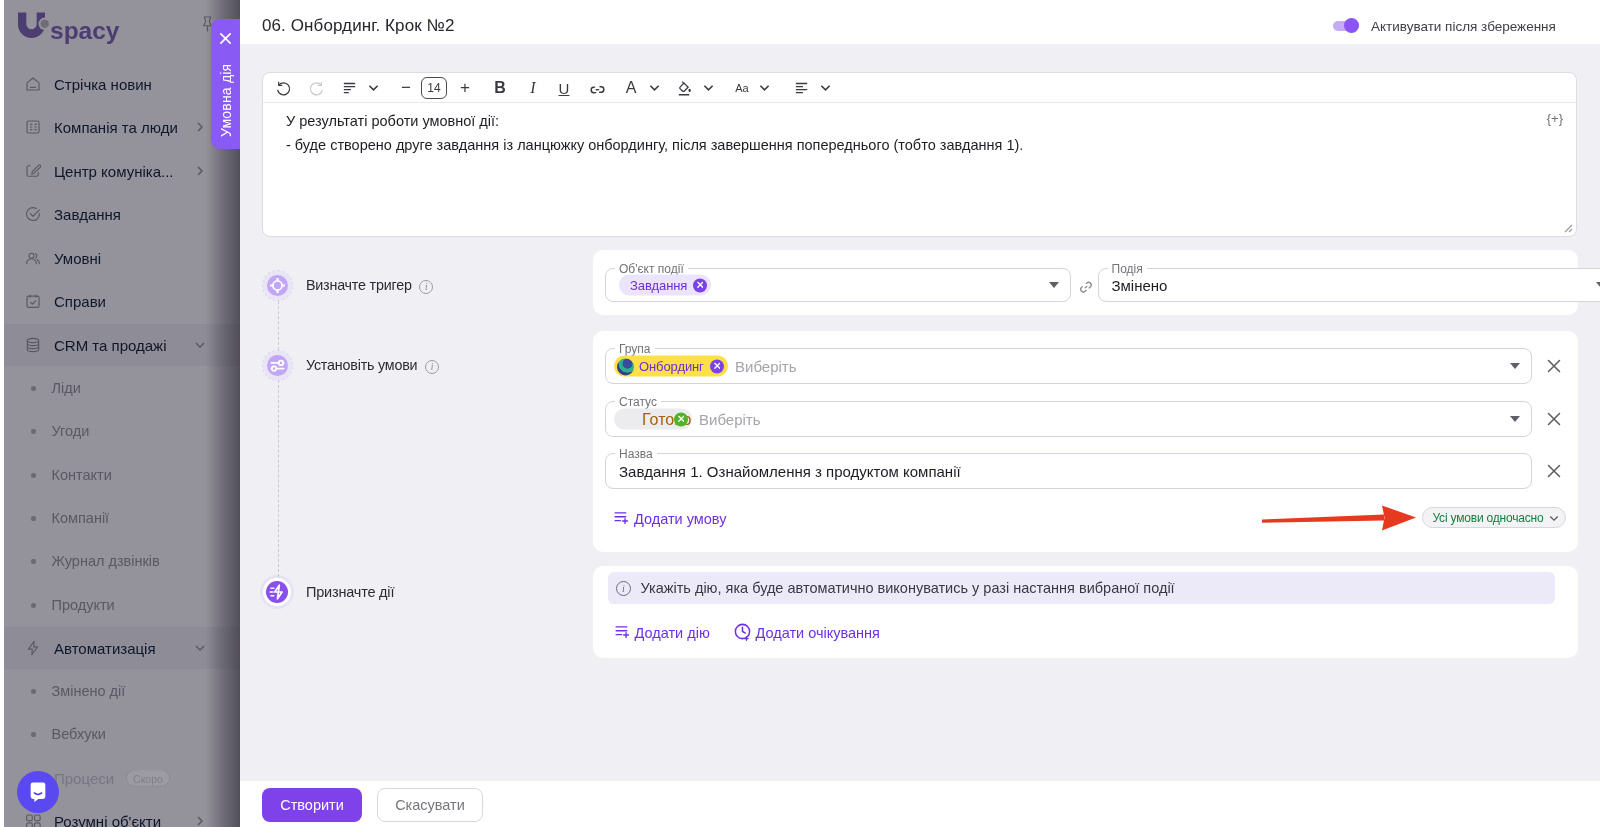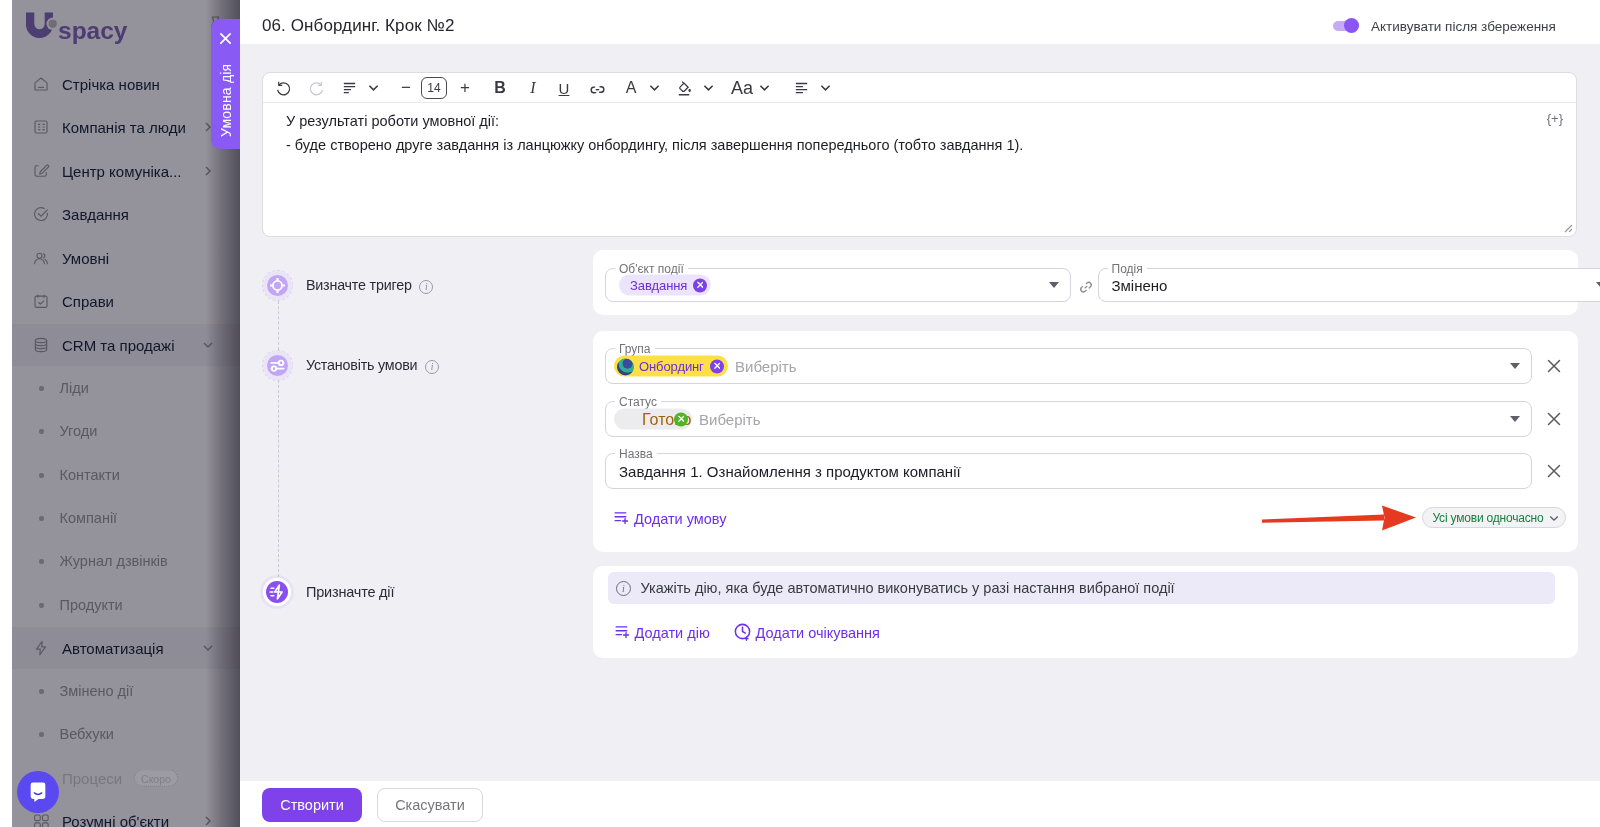--- a/index.html
+++ b/index.html
@@ -1,18 +1,18 @@
 <!DOCTYPE html>
 <html lang="uk"><head><meta charset="utf-8">
 <style>
 *{margin:0;padding:0;box-sizing:border-box}
 html,body{width:1600px;height:827px;overflow:hidden;font-family:"Liberation Sans",sans-serif;background:#fff}
 #stage{position:fixed;left:0;top:0;width:1600px;height:827px}
 
-#sidebar{position:absolute;left:12px;top:0;width:236px;height:827px;background:#94929b}
+#sidebar{position:absolute;left:4px;top:0;width:236px;height:827px;background:#94929b}
 .mrow{position:absolute;left:0;width:240px;height:42px;display:flex;align-items:center}
 .mrow .mic{position:absolute;left:20px;top:50%;transform:translateY(-50%);width:18px;height:18px}
 .mrow .mtx{position:absolute;left:50px;top:50%;transform:translateY(-50%);font-size:15px;color:#0f172a;white-space:nowrap}
 .mrow .stx{position:absolute;left:47.5px;top:50%;transform:translateY(-50%);font-size:14.5px;color:#5a5862;white-space:nowrap}
 .mrow .dot{position:absolute;left:27px;top:50%;margin-top:-2px;width:4.5px;height:4.5px;border-radius:50%;background:#6b6972}
 .mrow .chev{position:absolute;right:38px;top:50%;transform:translateY(-50%);width:12px;height:12px}
 .hl{background:rgba(30,28,48,0.045)}
 #logo{position:absolute;left:13px;top:10px;width:180px;height:38px}
 #pin{position:absolute;left:196px;top:15px;width:15px;height:19px}
 #shadowband{position:absolute;left:206px;top:0;width:34px;height:827px;background:linear-gradient(to right,rgba(8,5,18,0) 0%,rgba(8,5,18,0.24) 45%,rgba(8,5,18,0.47) 100%)}
@@ -250,21 +250,21 @@
               <path d="M7 10.5 L12 5.5 l5.5 5.5 -5 5 a1.8 1.8 0 0 1 -2.6 0 L7 13.2 a1.8 1.8 0 0 1 0-2.7 Z M9.5 3.5 l3 3"></path>
               <path d="M19.5 13.5 q1.6 2.2 0 3.2 q-1.6-1 0-3.2" fill="#3a3a42"></path>
               <path d="M5 21 h14" stroke-width="2"></path>
             </svg>
           </span>
         <span class="ti" style="left:435px;width:20px">
             <svg width="11" height="8" viewBox="0 0 12 8" fill="none" stroke="#3a3a42" stroke-width="1.7">
               <path d="M1.5 1.5 L6 6 l4.5-4.5"></path>
             </svg>
           </span>
-        <span class="ti" style="left:466px;width:26px;font-size:18px">Aa</span>
+        <span class="ti" style="left:466px;width:26px;font-size:11px">Aa</span>
         <span class="ti" style="left:491px;width:20px">
             <svg width="11" height="8" viewBox="0 0 12 8" fill="none" stroke="#3a3a42" stroke-width="1.7">
               <path d="M1.5 1.5 L6 6 l4.5-4.5"></path>
             </svg>
           </span>
         <span class="ti" style="left:528px;width:20px">
             <svg width="17" height="17" viewBox="0 0 24 24" fill="none" stroke="#3a3a42" stroke-width="1.9">
               <path d="M4 5 h16 M4 9.3 h10 M4 13.6 h16 M4 17.9 h10"></path>
             </svg>
           </span>

